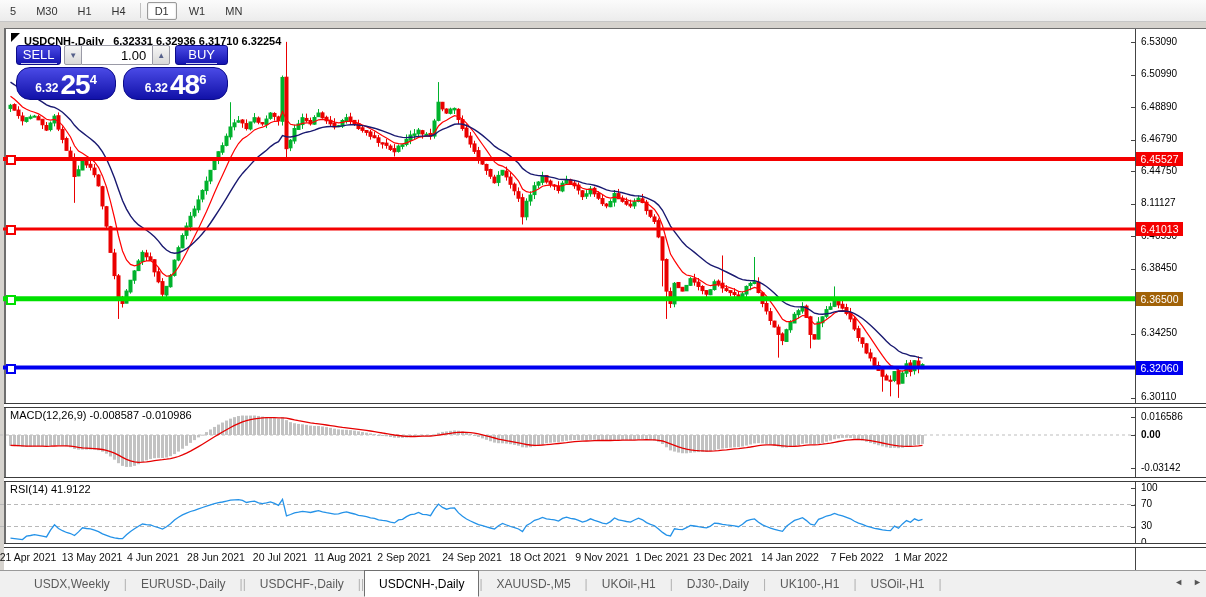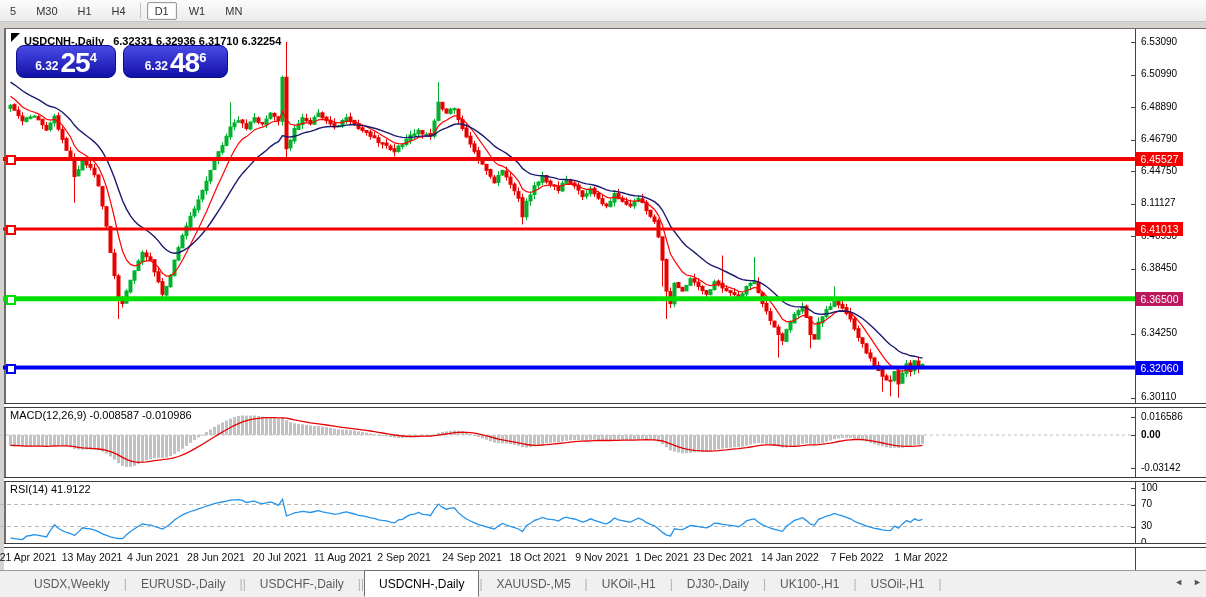--- a/index.html
+++ b/index.html
@@ -35,21 +35,21 @@
   .tp-btn .lbl{border-bottom:1px solid rgba(255,255,255,.8);padding:0 2px 1px 2px;}
   .tp-sell{width:46px;}
   .tp-buy{width:54px;margin-left:5px;}
   .tp-spin{width:17px;background:linear-gradient(#f6f6f6,#d9d9d9);border:1px solid #9a9aa6;
     color:#55608a;font-size:8px;display:flex;align-items:center;justify-content:center;cursor:pointer;}
   .tp-spin.dn{margin-left:3px;border-radius:2px 0 0 2px;}
   .tp-spin.up{border-radius:0 2px 2px 0;}
   .tp-vol{width:68px;background:#fff;border-top:1px solid #9a9aa6;border-bottom:1px solid #9a9aa6;
     font-size:13px;color:#000;text-align:right;padding-right:6px;line-height:19px;}
   .tp-row2{display:flex;height:33px;}
-  .tp-price{background:linear-gradient(#4a4ae6,#1111a8);border:1px solid #0c0c8a;border-radius:8px;
+  .tp-price{background:linear-gradient(#4a4ae6,#1111a8);border:1px solid #0c0c8a;border-radius:14px;
     color:#fff;display:flex;align-items:flex-end;justify-content:center;padding-bottom:1px;cursor:pointer;}
   .tp-price .small{font-size:12px;font-weight:700;margin-right:2px;line-height:20px;}
   .tp-price .big{font-size:28px;font-weight:700;line-height:26px;letter-spacing:-1px;}
   .tp-price .sup{font-size:13px;font-weight:700;line-height:10px;margin-bottom:13px;}
   .tp-price.sell{width:100px;}
   .tp-price.buy{width:105px;margin-left:7px;}
   
   .ind-label{position:absolute;z-index:40;font-size:11px;color:#000;left:10px;}
   
   .axis-label{position:absolute;left:1141px;font-size:10px;color:#000;z-index:26;white-space:nowrap;}
@@ -798,20 +798,35 @@
 <div class="pane-divider" style="top:543px"></div>
 <div class="axis-vline"></div>
 
 <div class="corner-arrow"></div>
 <div class="chart-title">
   <b>USDCNH-,Daily</b>
   <span class="nums">6.32331 6.32936 6.31710 6.32254</span>
 </div>
 
 <div class="trade-panel">
+  <div class="tp-row1">
+    <div class="tp-btn tp-sell">
+        <span class="lbl">SELL</span>
+      </div>
+    <div class="tp-spin dn">
+        <span>▼</span>
+      </div>
+    <div class="tp-vol">1.00</div>
+    <div class="tp-spin up">
+        <span>▲</span>
+      </div>
+    <div class="tp-btn tp-buy">
+        <span class="lbl">BUY</span>
+      </div>
+  </div>
   <div class="tp-row2">
     <div class="tp-price sell">
       <span class="small">6.32</span>
       <span class="big">25</span>
       <span class="sup">4</span>
     </div>
     <div class="tp-price buy">
       <span class="small">6.32</span>
       <span class="big">48</span>
       <span class="sup">6</span>
@@ -840,21 +855,21 @@
     <div class="axis-label" style="top: 262.125px;">6.38450</div>
     <div class="tickmark" style="top: 268.625px;"></div>
     <div class="axis-label" style="top: 327.141px;">6.34250</div>
     <div class="tickmark" style="top: 333.641px;"></div>
     <div class="axis-label" style="top: 391.228px;">6.30110</div>
     <div class="tickmark" style="top: 397.728px;"></div>
     <div class="price-badge" style="top: 152.074px; background: rgb(244, 0, 0);">6.45527</div>
     <div class="hline-sq" style="left: 6px; top: 155.074px; border: 2px solid rgb(244, 0, 0);"></div>
     <div class="price-badge" style="top: 221.95px; background: rgb(244, 0, 0);">6.41013</div>
     <div class="hline-sq" style="left: 6px; top: 224.95px; border: 2px solid rgb(244, 0, 0);"></div>
-    <div class="price-badge" style="top: 291.811px; background: #be185d;">6.36500</div>
+    <div class="price-badge" style="top: 291.811px; background: #a16207;">6.36500</div>
     <div class="hline-sq" style="left: 6px; top: 294.811px; border: 2px solid rgb(0, 224, 0);"></div>
     <div class="price-badge" style="top: 360.542px; background: rgb(0, 0, 240);">6.32060</div>
     <div class="hline-sq" style="left: 6px; top: 363.542px; border: 2px solid rgb(0, 0, 240);"></div>
     <div class="axis-label" style="top: 410.919px;">0.016586</div>
     <div class="tickmark" style="top: 417.419px;"></div>
     <div class="axis-label" style="top: 428.5px; font-weight: bold;">0.00</div>
     <div class="tickmark" style="top: 435px;"></div>
     <div class="axis-label" style="top: 461.805px;">-0.03142</div>
     <div class="tickmark" style="top: 468.305px;"></div>
     <div class="axis-label" style="top: 481.5px;">100</div>

